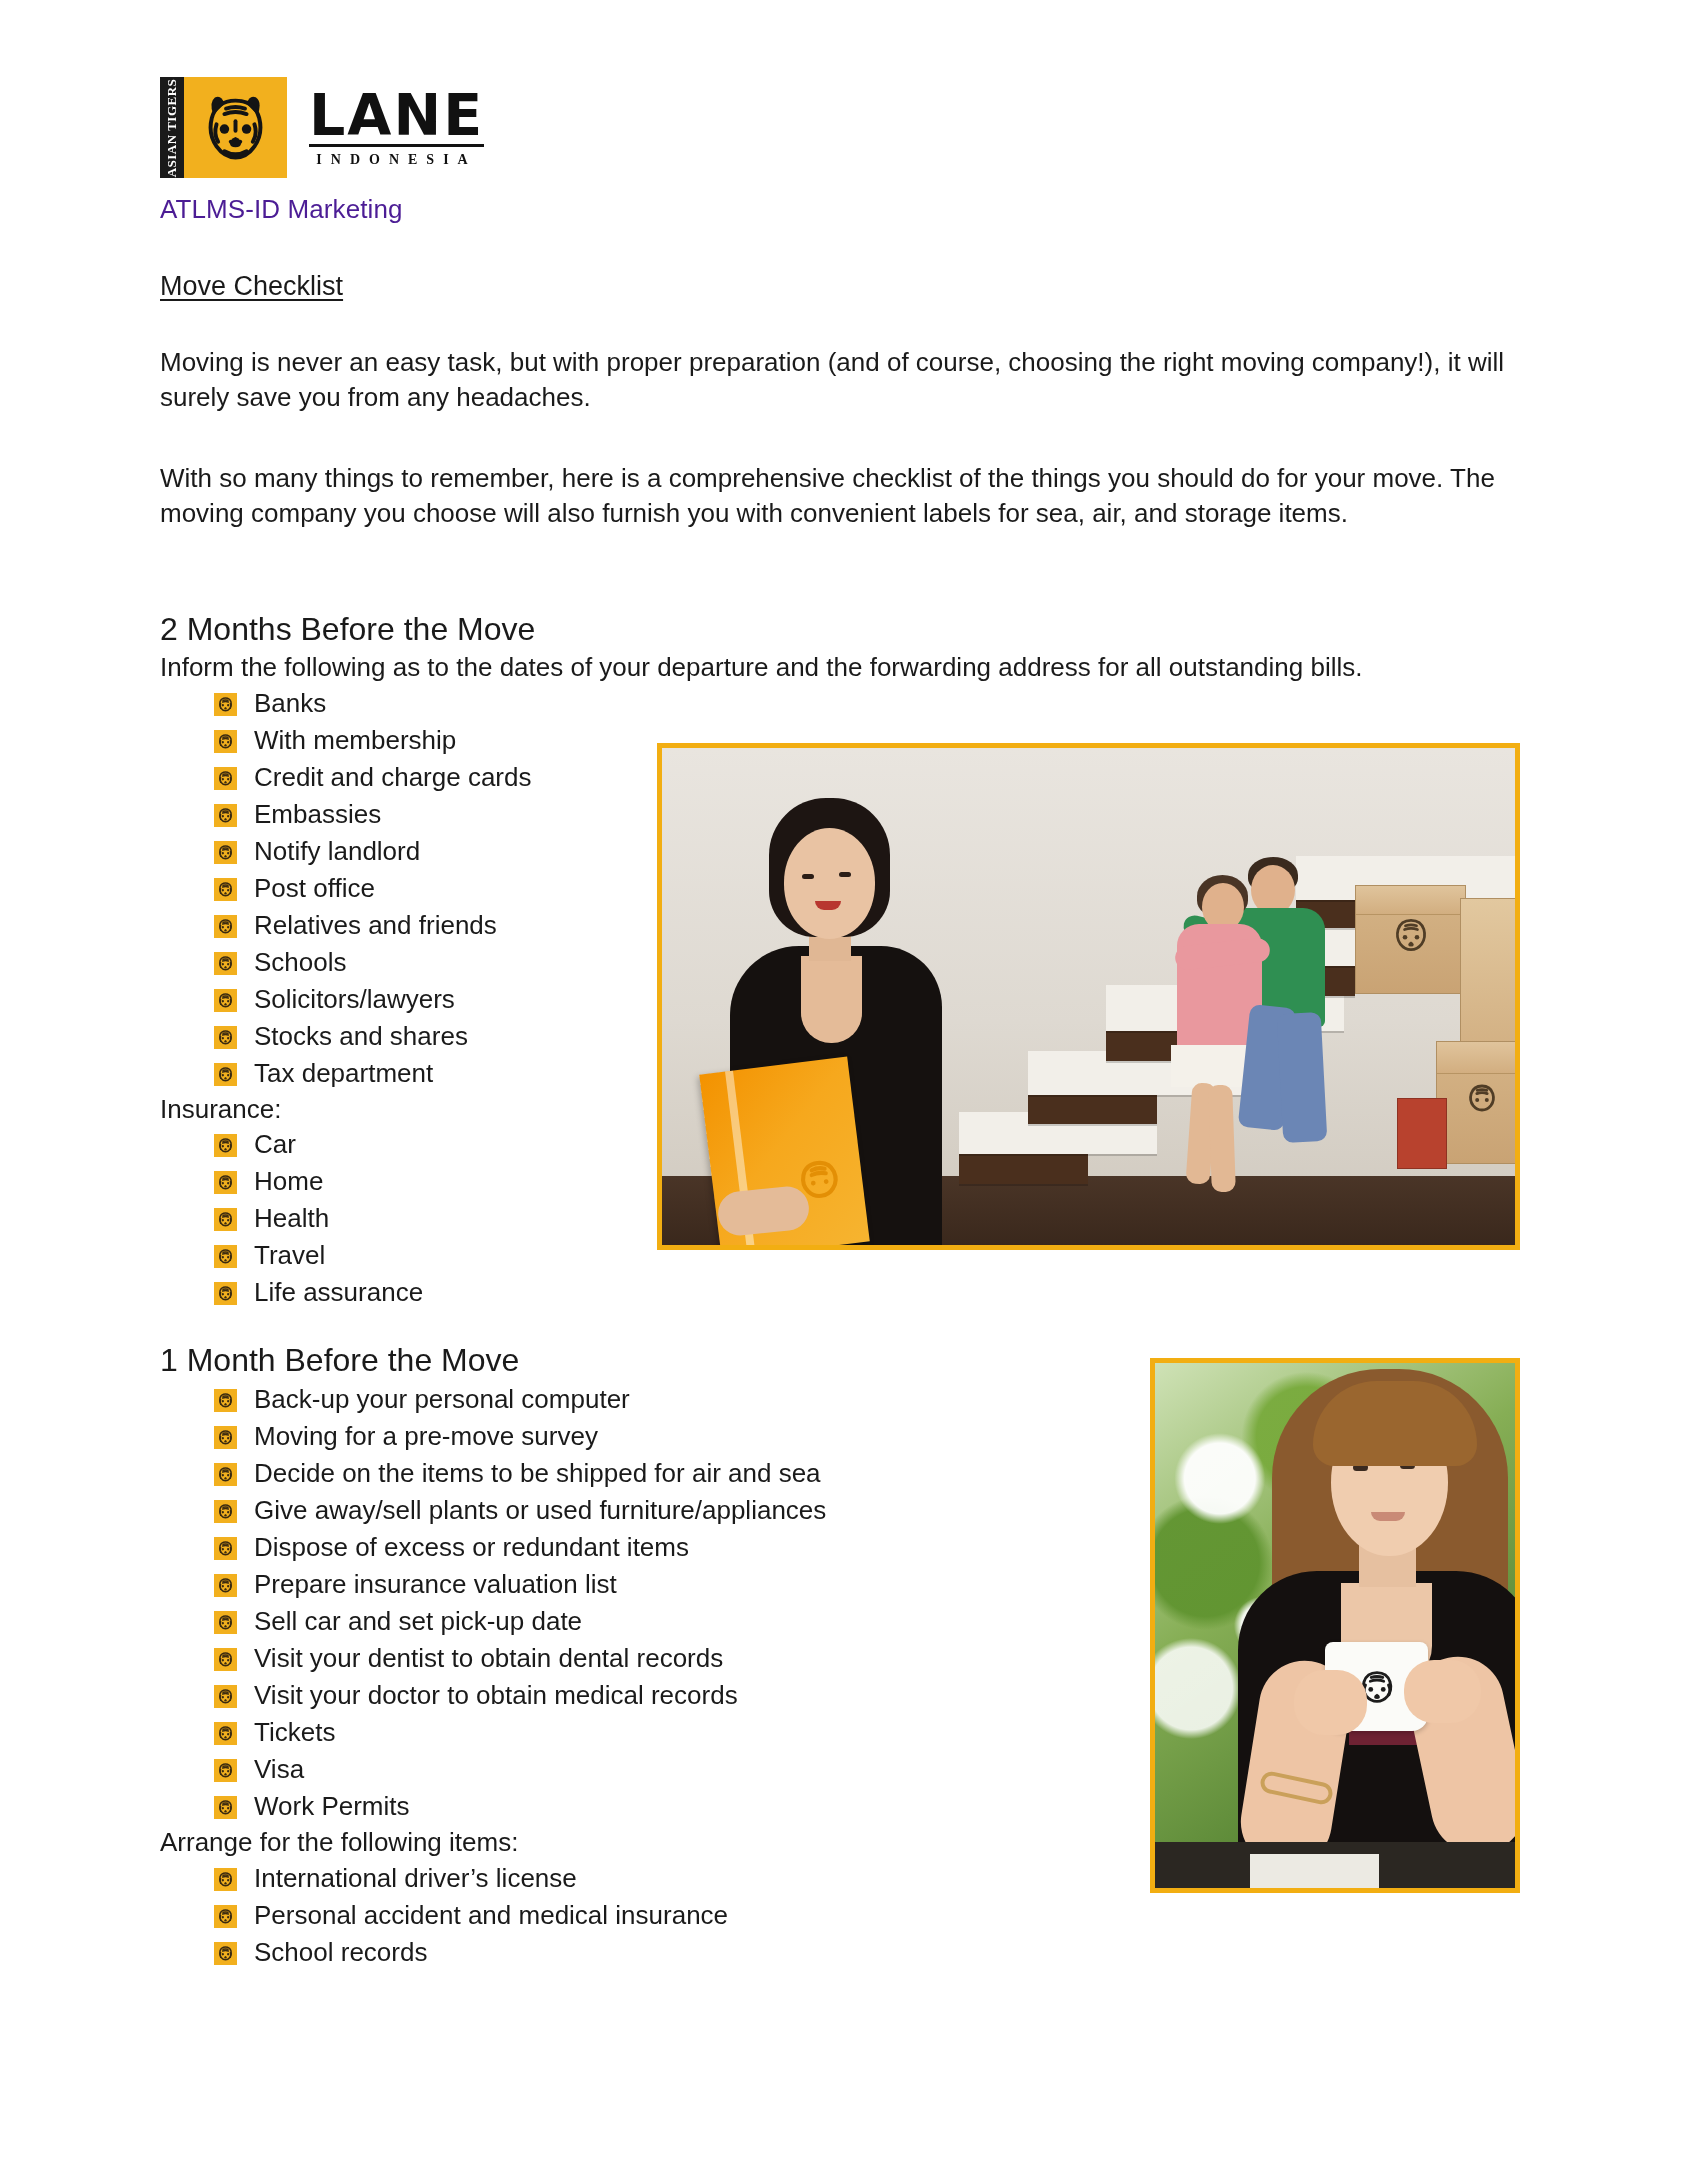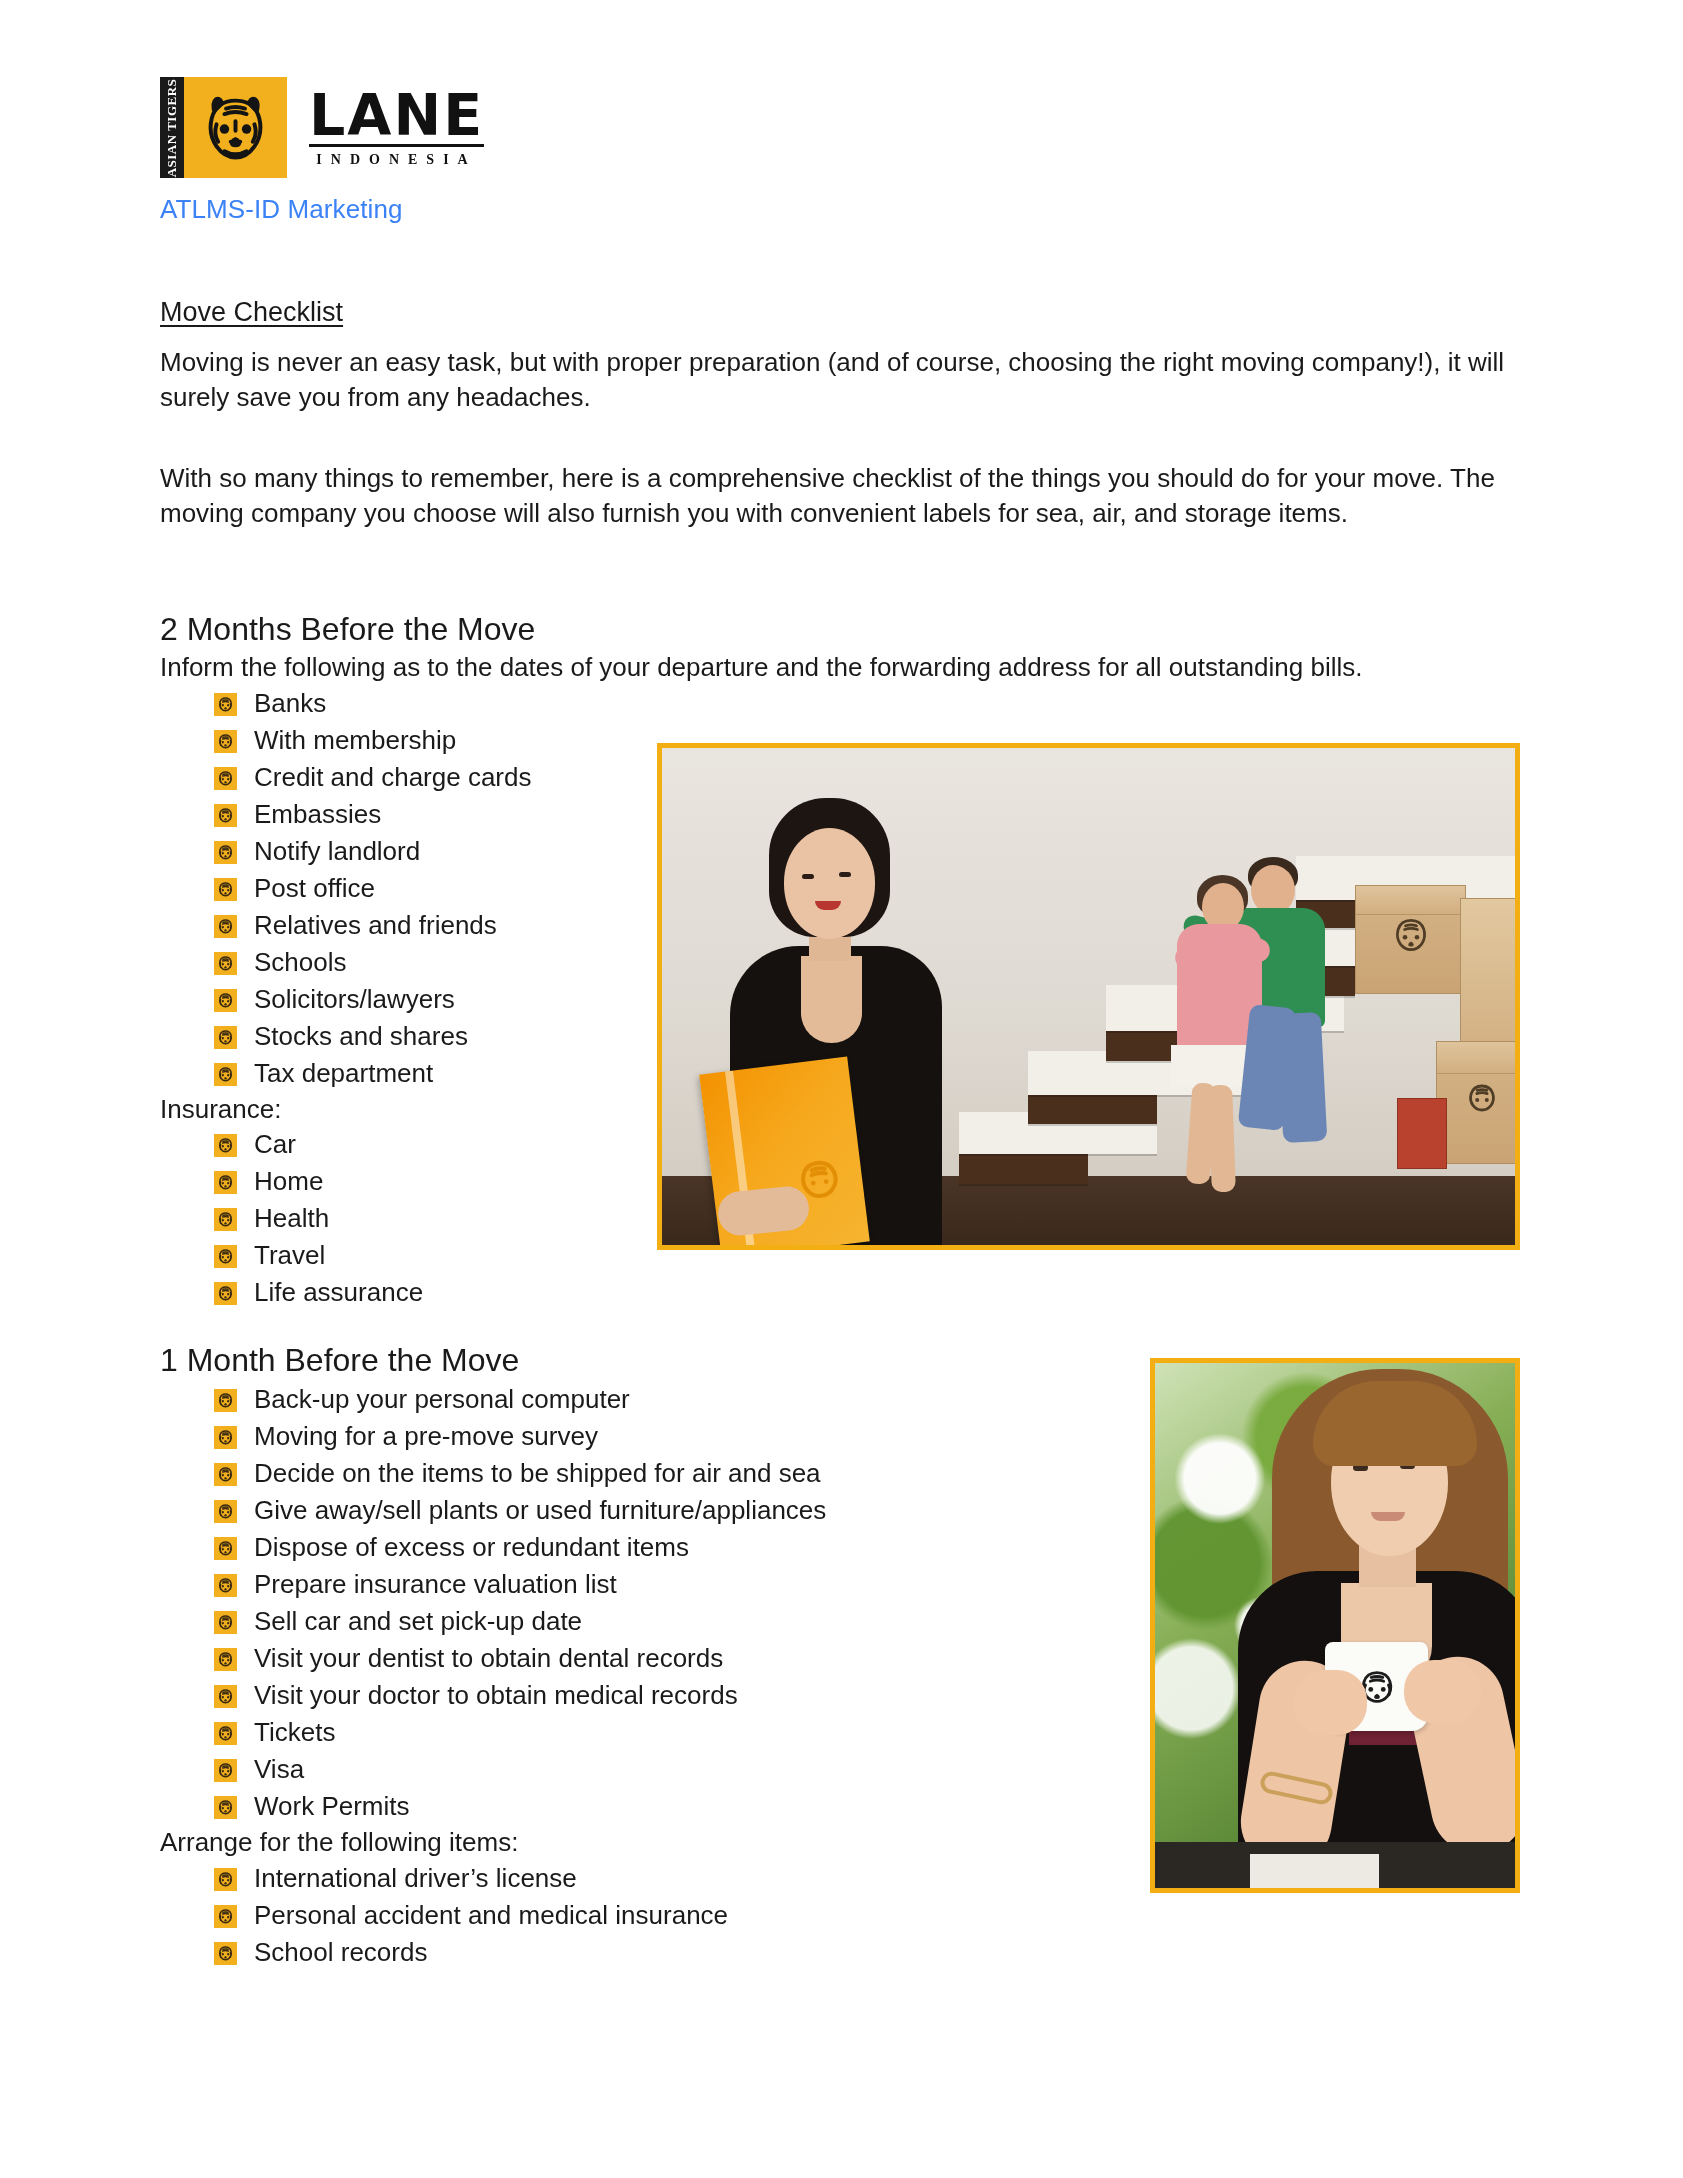--- a/index.html
+++ b/index.html
@@ -85,33 +85,32 @@
     color: #111111;
     text-align: center;
     margin-top: 5px;
     font-weight: 600;
   }
   .dept {
     position: absolute;
     left: 160px;
     top: 194px;
     font-size: 26px;
-    color: #3b82f6;
+    color: #4c1d95;
     letter-spacing: 0.1px;
   }
   
   .doc-title {
     position: absolute;
     left: 160px;
     top: 271px;
     font-size: 27px;
     color: #1a1a1a;
     text-decoration: underline;
     text-underline-offset: 4px;
-    margin-top: 26px;
   }
   .para {
     position: absolute;
     left: 160px;
     font-size: 26px;
     line-height: 1.34;
     color: #1a1a1a;
     width: 1346px;
   }
   .para-1 { top: 345px; }

